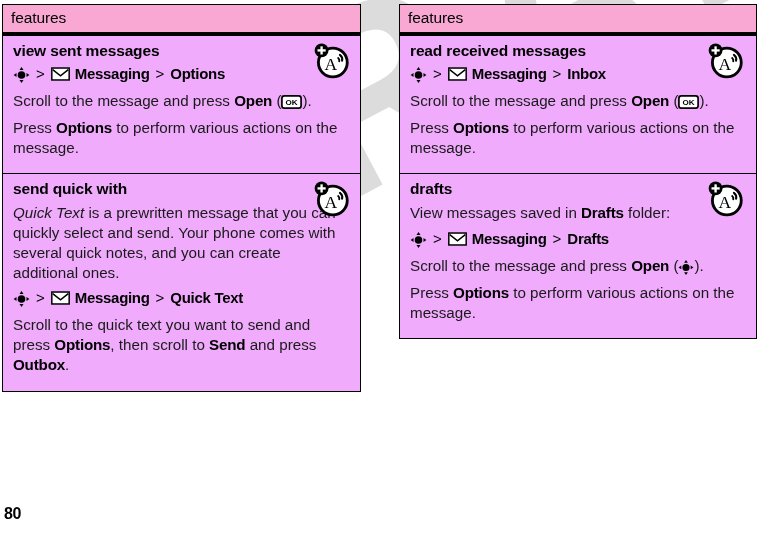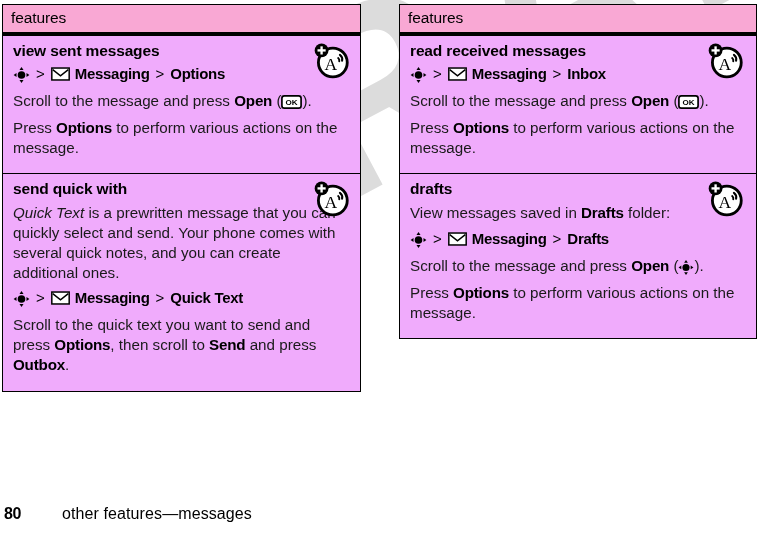--- a/index.html
+++ b/index.html
@@ -306,16 +306,15 @@
             <text x="22.5" y="36" font-family="Liberation Serif, serif" font-size="21" text-anchor="middle" fill="#000">A</text>
             <path d="M33.5 17.8 q3.6 2.6 2.6 7.0" fill="none" stroke="#000" stroke-width="2.5" stroke-linecap="round"></path>
             <path d="M31.4 21.6 q1.9 1.5 1.3 4.0" fill="none" stroke="#000" stroke-width="2.3" stroke-linecap="round"></path>
           </svg>
         </div>
       </div>
     </div>
 
   <div id="footer">
     <span class="pg-num">80</span>
-    <span class="pg-title">other features—messages</span>
   </div>
 
 </div>
 
 </body></html>

